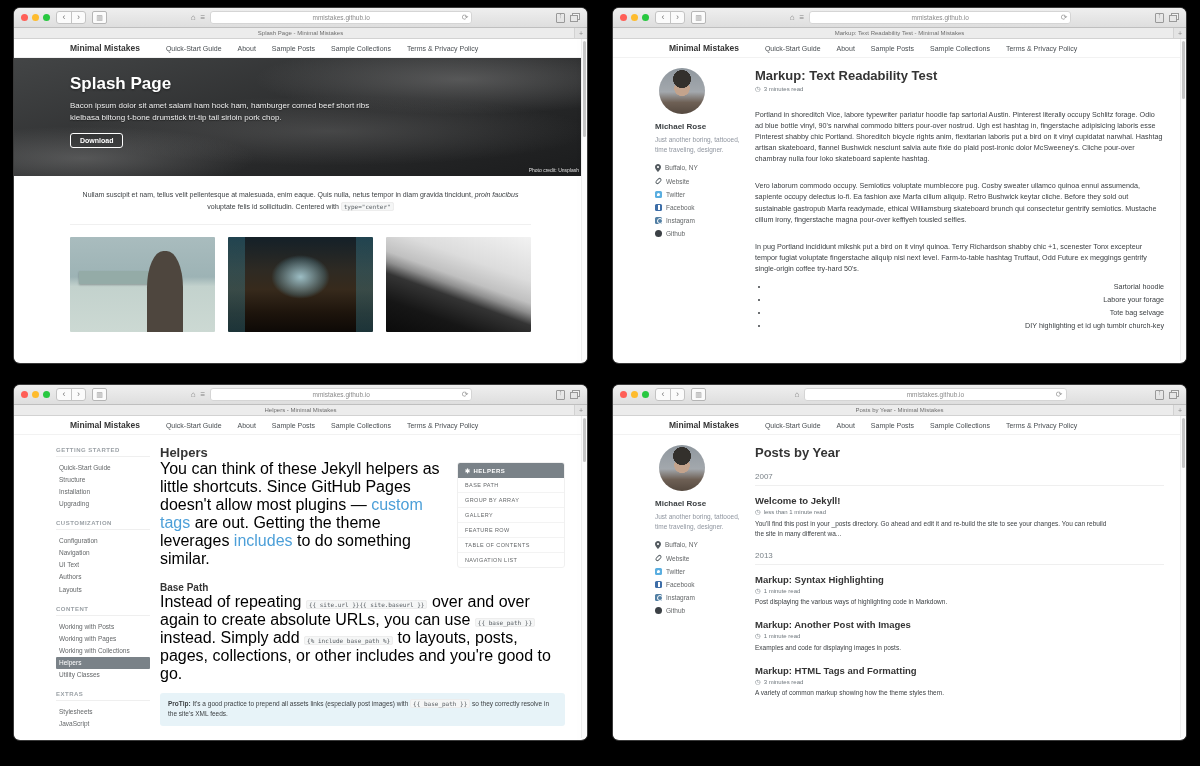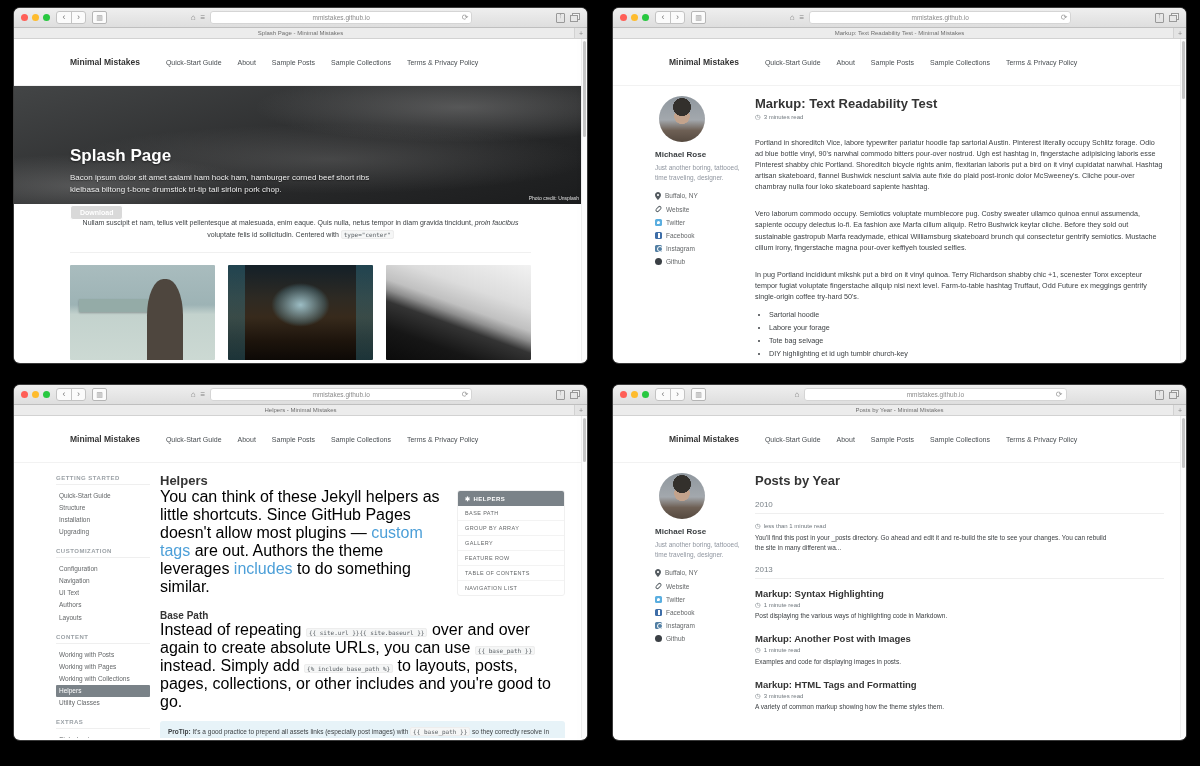--- a/index.html
+++ b/index.html
@@ -38,32 +38,32 @@
             display:flex; align-items:center; justify-content:center; }
   .tab-title { font-size:6px; color:#6e6e6e; }
   .tab-new { position:absolute; right:0; top:0; bottom:0; width:13px; border-left:1px solid #d2d2d2;
              display:flex; align-items:center; justify-content:center; font-size:7px; color:#8a8a8a; background:#e4e4e4; }
 
   .viewport { position:relative; height:322px; background:#fff; overflow:hidden; }
   .scrollbar { position:absolute; right:0; top:0; bottom:0; width:6px; background:#fbfbfb; border-left:1px solid #ededed; z-index:6; }
   .scroll-thumb { position:absolute; left:1px; right:1px; top:2px; background:#c6c6c6; border-radius:2px; }
 
   
-  .sitenav { height:47px; display:flex; align-items:center; padding:0 20px 0 56px; border-bottom:1px solid #f2f2f2; background:#fff; }
+  .sitenav { height:19px; display:flex; align-items:center; padding:0 20px 0 56px; border-bottom:1px solid #f2f2f2; background:#fff; }
   .brand { font-size:8.5px; font-weight:bold; color:#343434; margin-right:26px; }
   .sitenav-link { font-size:7px; color:#494e52; margin-right:16px; white-space:nowrap; }
 
   
   .hero { height:118px; position:relative; padding:16px 0 0 56px;
           background:
             radial-gradient(ellipse 60% 50% at 78% 18%, rgba(140,140,140,.45), transparent 60%),
             radial-gradient(ellipse 50% 45% at 12% 85%, rgba(150,150,150,.38), transparent 60%),
             radial-gradient(ellipse 70% 45% at 55% 62%, rgba(115,115,115,.4), transparent 65%),
             linear-gradient(165deg,#434546 0%,#2a2b2c 55%,#1b1c1d 100%); }
-  .hero-title { font-size:17px; font-weight:bold; color:#fff; text-shadow:0 1px 2px rgba(0,0,0,.5);margin-top:44px; }
+  .hero-title { font-size:17px; font-weight:bold; color:#fff; text-shadow:0 1px 2px rgba(0,0,0,.5); }
   .hero-sub { font-size:8px; color:#eee; width:305px; line-height:1.5; margin-top:6px; text-shadow:0 1px 1px rgba(0,0,0,.5); }
   .hero-btn { display:inline-block; margin-top:9px; border:1px solid #fff; border-radius:3px; padding:3px 9px;
               font-size:7px; font-weight:bold; color:#fff; background:rgba(0,0,0,.15); }
   .hero-credit { position:absolute; right:8px; bottom:3px; font-size:5px; color:rgba(255,255,255,.85); }
   .intro { width:450px; margin:13px auto 0; text-align:center; font-size:7px; color:#3d4144; line-height:1.65; }
   .intro .it { font-style:italic; }
   .codepill { font-family:"DejaVu Sans Mono",monospace; font-size:6px; background:#f5f6f6; border:1px solid #ededed;
               border-radius:2px; padding:0 2px; color:#5a6065; }
   .rule { border-top:1px solid #f0f0f0; margin:12px 56px 0; }
   .feature-row { display:flex; gap:13px; margin:12px 56px 0; }
@@ -95,21 +95,21 @@
   .sq.ig { background:#527fa4; } .sq.ig::after{content:"";position:absolute;left:1.5px;top:1.5px;width:4px;height:4px;border:1px solid #fff;border-radius:50%;}
   .circ.gh { width:7px; height:7px; border-radius:50%; background:#3b4045; flex:none; display:inline-block; }
   .linkchain { width:7px; height:4px; border:1px solid #61696e; border-radius:2px; transform:rotate(-45deg); flex:none; position:relative; }
   .maincol { flex:1; min-width:0; padding-right:6px; }
   .h1 { font-size:13px; font-weight:bold; color:#343434; }
   .meta { display:flex; align-items:center; gap:3px; font-size:6px; color:#6f777d; margin-top:3px; }
   .clock { font-size:6.5px; color:#6f777d; line-height:1; }
   .maincol p, .bodytext { font-size:7.2px; color:#3d4144; line-height:1.55; margin-top:16px; }
   .h2 { font-size:10px; font-weight:bold; color:#343434; margin-top:14px; }
   .bullets { margin:8px 0 0 14px; }
-  .bullets li { font-size:7.2px; color:#3d4144; margin-bottom:4px; }
+  .bullets li { font-size:7.2px; color:#3d4144; margin-bottom:4px;text-align:right; }
   .bluelink { color:#4c9fd8; }
 
   
   .docs { display:flex; padding:10px 16px 0 42px; }
   .docnav { width:104px; flex:none; }
   .docnav-h { font-size:6px; font-weight:bold; letter-spacing:.5px; text-transform:uppercase; color:#9ba1a6;
               border-bottom:1px solid #efefef; padding-bottom:3px; margin:10px 10px 5px 0; }
   .docnav-h:first-child { margin-top:2px; }
   .docnav-item { font-size:6.5px; color:#646769; line-height:1.55; padding:1px 3px; margin-right:10px; }
   .docnav-item.active { background:#7a8288; color:#fff; border-radius:1px; }
@@ -363,21 +363,21 @@
             <span>✱</span>
             <span>Helpers</span>
           </div>
           <div class="toc-item">Base Path</div>
           <div class="toc-item">Group by Array</div>
           <div class="toc-item">Gallery</div>
           <div class="toc-item">Feature Row</div>
           <div class="toc-item">Table of Contents</div>
           <div class="toc-item">Navigation List</div>
         </div>
-        <p><span>You can think of these Jekyll helpers as little shortcuts. Since GitHub Pages doesn't allow most plugins — </span><span class="bluelink">custom tags</span><span> are out. Authors the theme leverages </span><span class="bluelink">includes</span><span> to do something similar.</span></p>
+        <p><span>You can think of these Jekyll helpers as little shortcuts. Since GitHub Pages doesn't allow most plugins — </span><span class="bluelink">custom tags</span><span> are out. Getting the theme leverages </span><span class="bluelink">includes</span><span> to do something similar.</span></p>
         <div class="h2">Base Path</div>
         <p><span>Instead of repeating </span><span class="codepill">{{ site.url }}{{ site.baseurl }}</span><span> over and over again to create absolute URLs, you can use </span><span class="codepill">{{ base_path }}</span><span> instead. Simply add </span><span class="codepill">{% include base_path %}</span><span> to layouts, posts, pages, collections, or other includes and you're good to go.</span></p>
         <div class="notice"><strong>ProTip:</strong><span> It's a good practice to prepend all assets links (especially post images) with </span><span class="codepill">{{ base_path }}</span><span> so they correctly resolve in the site's XML feeds.</span></div>
 
       </div>
     </div>
     <div class="scrollbar">
         <div class="scroll-thumb" style="height:44px"></div>
       </div>
   </div>
@@ -451,22 +451,23 @@
             <span>Instagram</span>
           </div>
           <div class="a-row">
             <span class="circ gh"></span>
             <span>Github</span>
           </div>
         </div>
       </div>
       <div class="maincol">
         <div class="h1">Posts by Year</div>
-        <div class="year-h">2010</div>
+        <div class="year-h">2007</div>
         <div class="post">
+          <div class="post-title">Welcome to Jekyll!</div>
           <div class="meta">
             <span class="clock">◷</span>
             <span>less than 1 minute read</span>
           </div>
           <div class="excerpt">You'll find this post in your _posts directory. Go ahead and edit it and re-build the site to see your changes. You can rebuild the site in many different wa...</div>
         </div>
         <div class="year-h">2013</div>
         <div class="post">
           <div class="post-title">Markup: Syntax Highlighting</div>
           <div class="meta">

